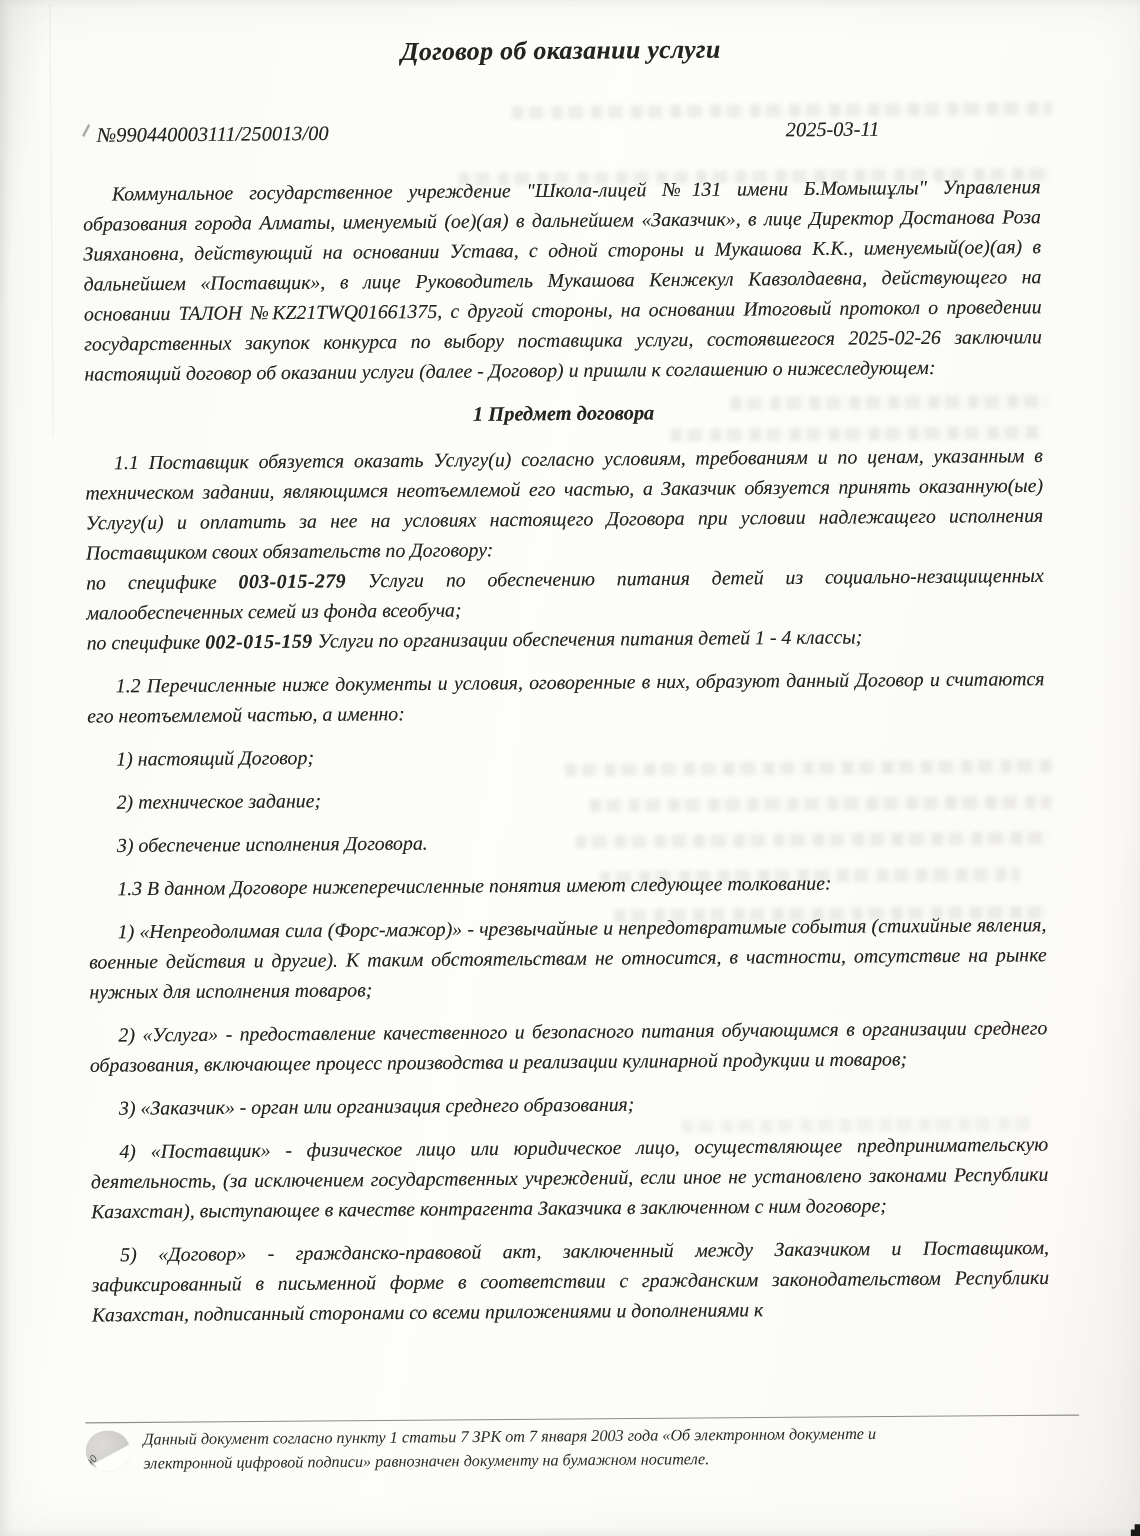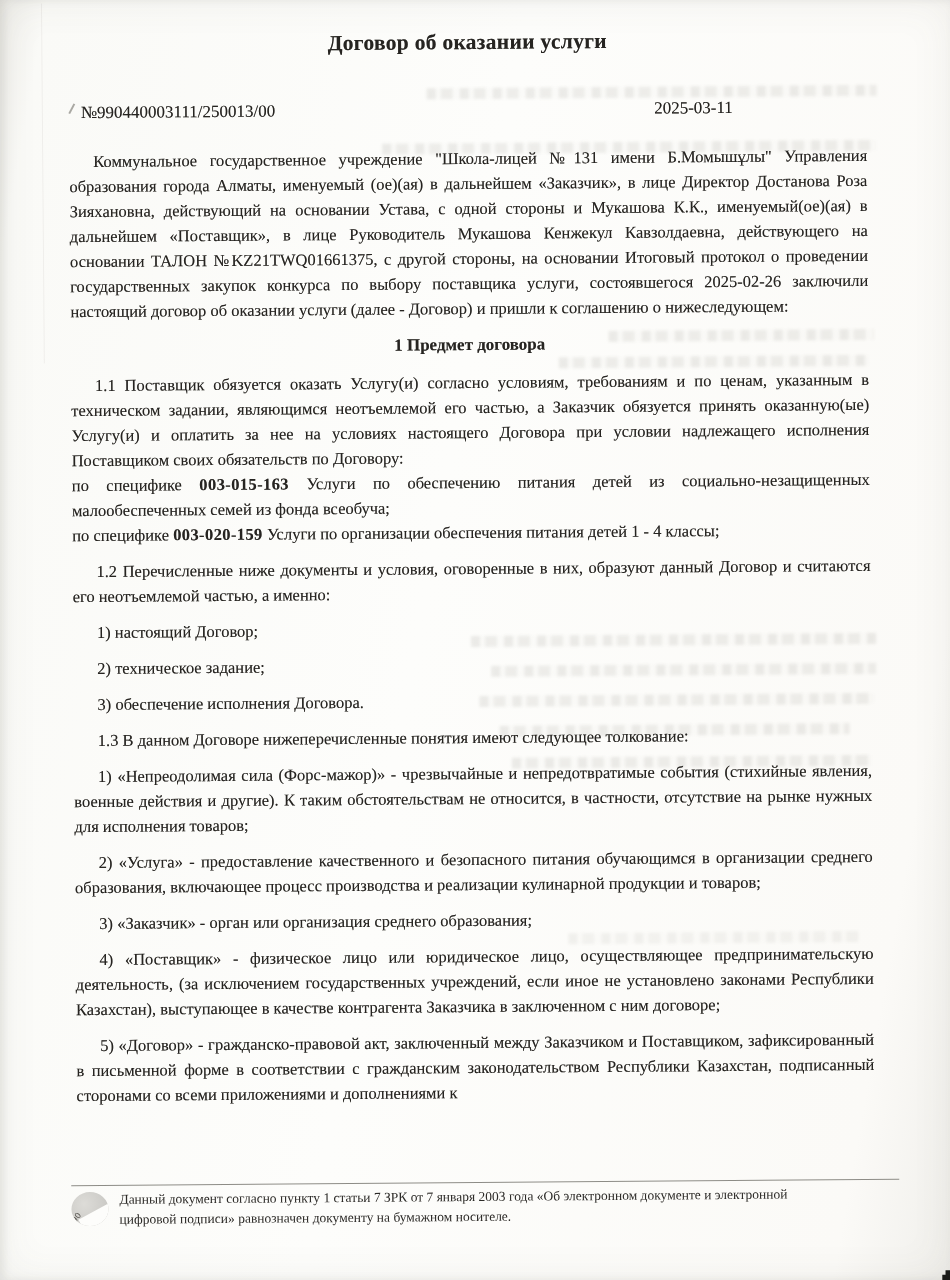--- a/index.html
+++ b/index.html
@@ -10,20 +10,21 @@
     overflow: hidden;
     background: #e9e8e4;
     font-family: "Liberation Serif", "DejaVu Serif", serif;
   }
   .scan-page {
     position: absolute;
     inset: 0;
     background:
       linear-gradient(100deg, #efeeea 0%, #fafaf7 4%, #fdfdfb 45%, #fbfaf7 90%, #f0efeb 100%);
     box-shadow: inset 0 0 40px rgba(90,88,80,0.08), inset 4px 0 8px rgba(80,78,70,0.10);
+    font-style: italic;
   }
   .tilt {
     position: absolute;
     inset: 0;
     transform: rotate(-0.45deg);
     transform-origin: 50% 40%;
   }
   .content {
     position: relative;
     padding: 30px 80px 0 72px;
@@ -162,22 +163,22 @@
       <div class="num-row">
         <span>№990440003111/250013/00</span>
         <span>2025-03-11</span>
       </div>
 
       <p class="body-par">Коммунальное государственное учреждение "Школа-лицей №131 имени Б.Момышұлы" Управления образования города Алматы, именуемый (ое)(ая) в дальнейшем «Заказчик», в лице Директор Достанова Роза Зияхановна, действующий на основании Устава, с одной стороны и Мукашова К.К., именуемый(ое)(ая) в дальнейшем «Поставщик», в лице Руководитель Мукашова Кенжекул Кавзолдаевна, действующего на основании ТАЛОН №KZ21TWQ01661375, с другой стороны, на основании Итоговый протокол о проведении государственных закупок конкурса по выбору поставщика услуги, состоявшегося 2025-02-26 заключили настоящий договор об оказании услуги (далее - Договор) и пришли к соглашению о нижеследующем:</p>
 
       <p class="sec-heading">1 Предмет договора</p>
 
       <p class="body-par no-gap">1.1 Поставщик обязуется оказать Услугу(и) согласно условиям, требованиям и по ценам, указанным в техническом задании, являющимся неотъемлемой его частью, а Заказчик обязуется принять оказанную(ые) Услугу(и) и оплатить за нее на условиях настоящего Договора при условии надлежащего исполнения Поставщиком своих обязательств по Договору:</p>
-      <p class="body-par no-gap no-indent"><span>по специфике </span><b class="spec-code">003-015-163</b><span> Услуги по обеспечению питания детей из социально-незащищенных малообеспеченных семей из фонда всеобуча;</span></p>
-      <p class="body-par no-indent"><span>по специфике </span><b class="spec-code">003-020-159</b><span> Услуги по организации обеспечения питания детей 1 - 4 классы;</span></p>
+      <p class="body-par no-gap no-indent"><span>по специфике </span><b class="spec-code">003-015-279</b><span> Услуги по обеспечению питания детей из социально-незащищенных малообеспеченных семей из фонда всеобуча;</span></p>
+      <p class="body-par no-indent"><span>по специфике </span><b class="spec-code">002-015-159</b><span> Услуги по организации обеспечения питания детей 1 - 4 классы;</span></p>
 
       <p class="body-par">1.2 Перечисленные ниже документы и условия, оговоренные в них, образуют данный Договор и считаются его неотъемлемой частью, а именно:</p>
 
       <p class="body-par">1) настоящий Договор;</p>
       <p class="body-par">2) техническое задание;</p>
       <p class="body-par">3) обеспечение исполнения Договора.</p>
 
       <p class="body-par">1.3 В данном Договоре нижеперечисленные понятия имеют следующее толкование:</p>
 
       <p class="body-par">1) «Непреодолимая сила (Форс-мажор)» - чрезвычайные и непредотвратимые события (стихийные явления, военные действия и другие). К таким обстоятельствам не относится, в частности, отсутствие на рынке нужных для исполнения товаров;</p>

